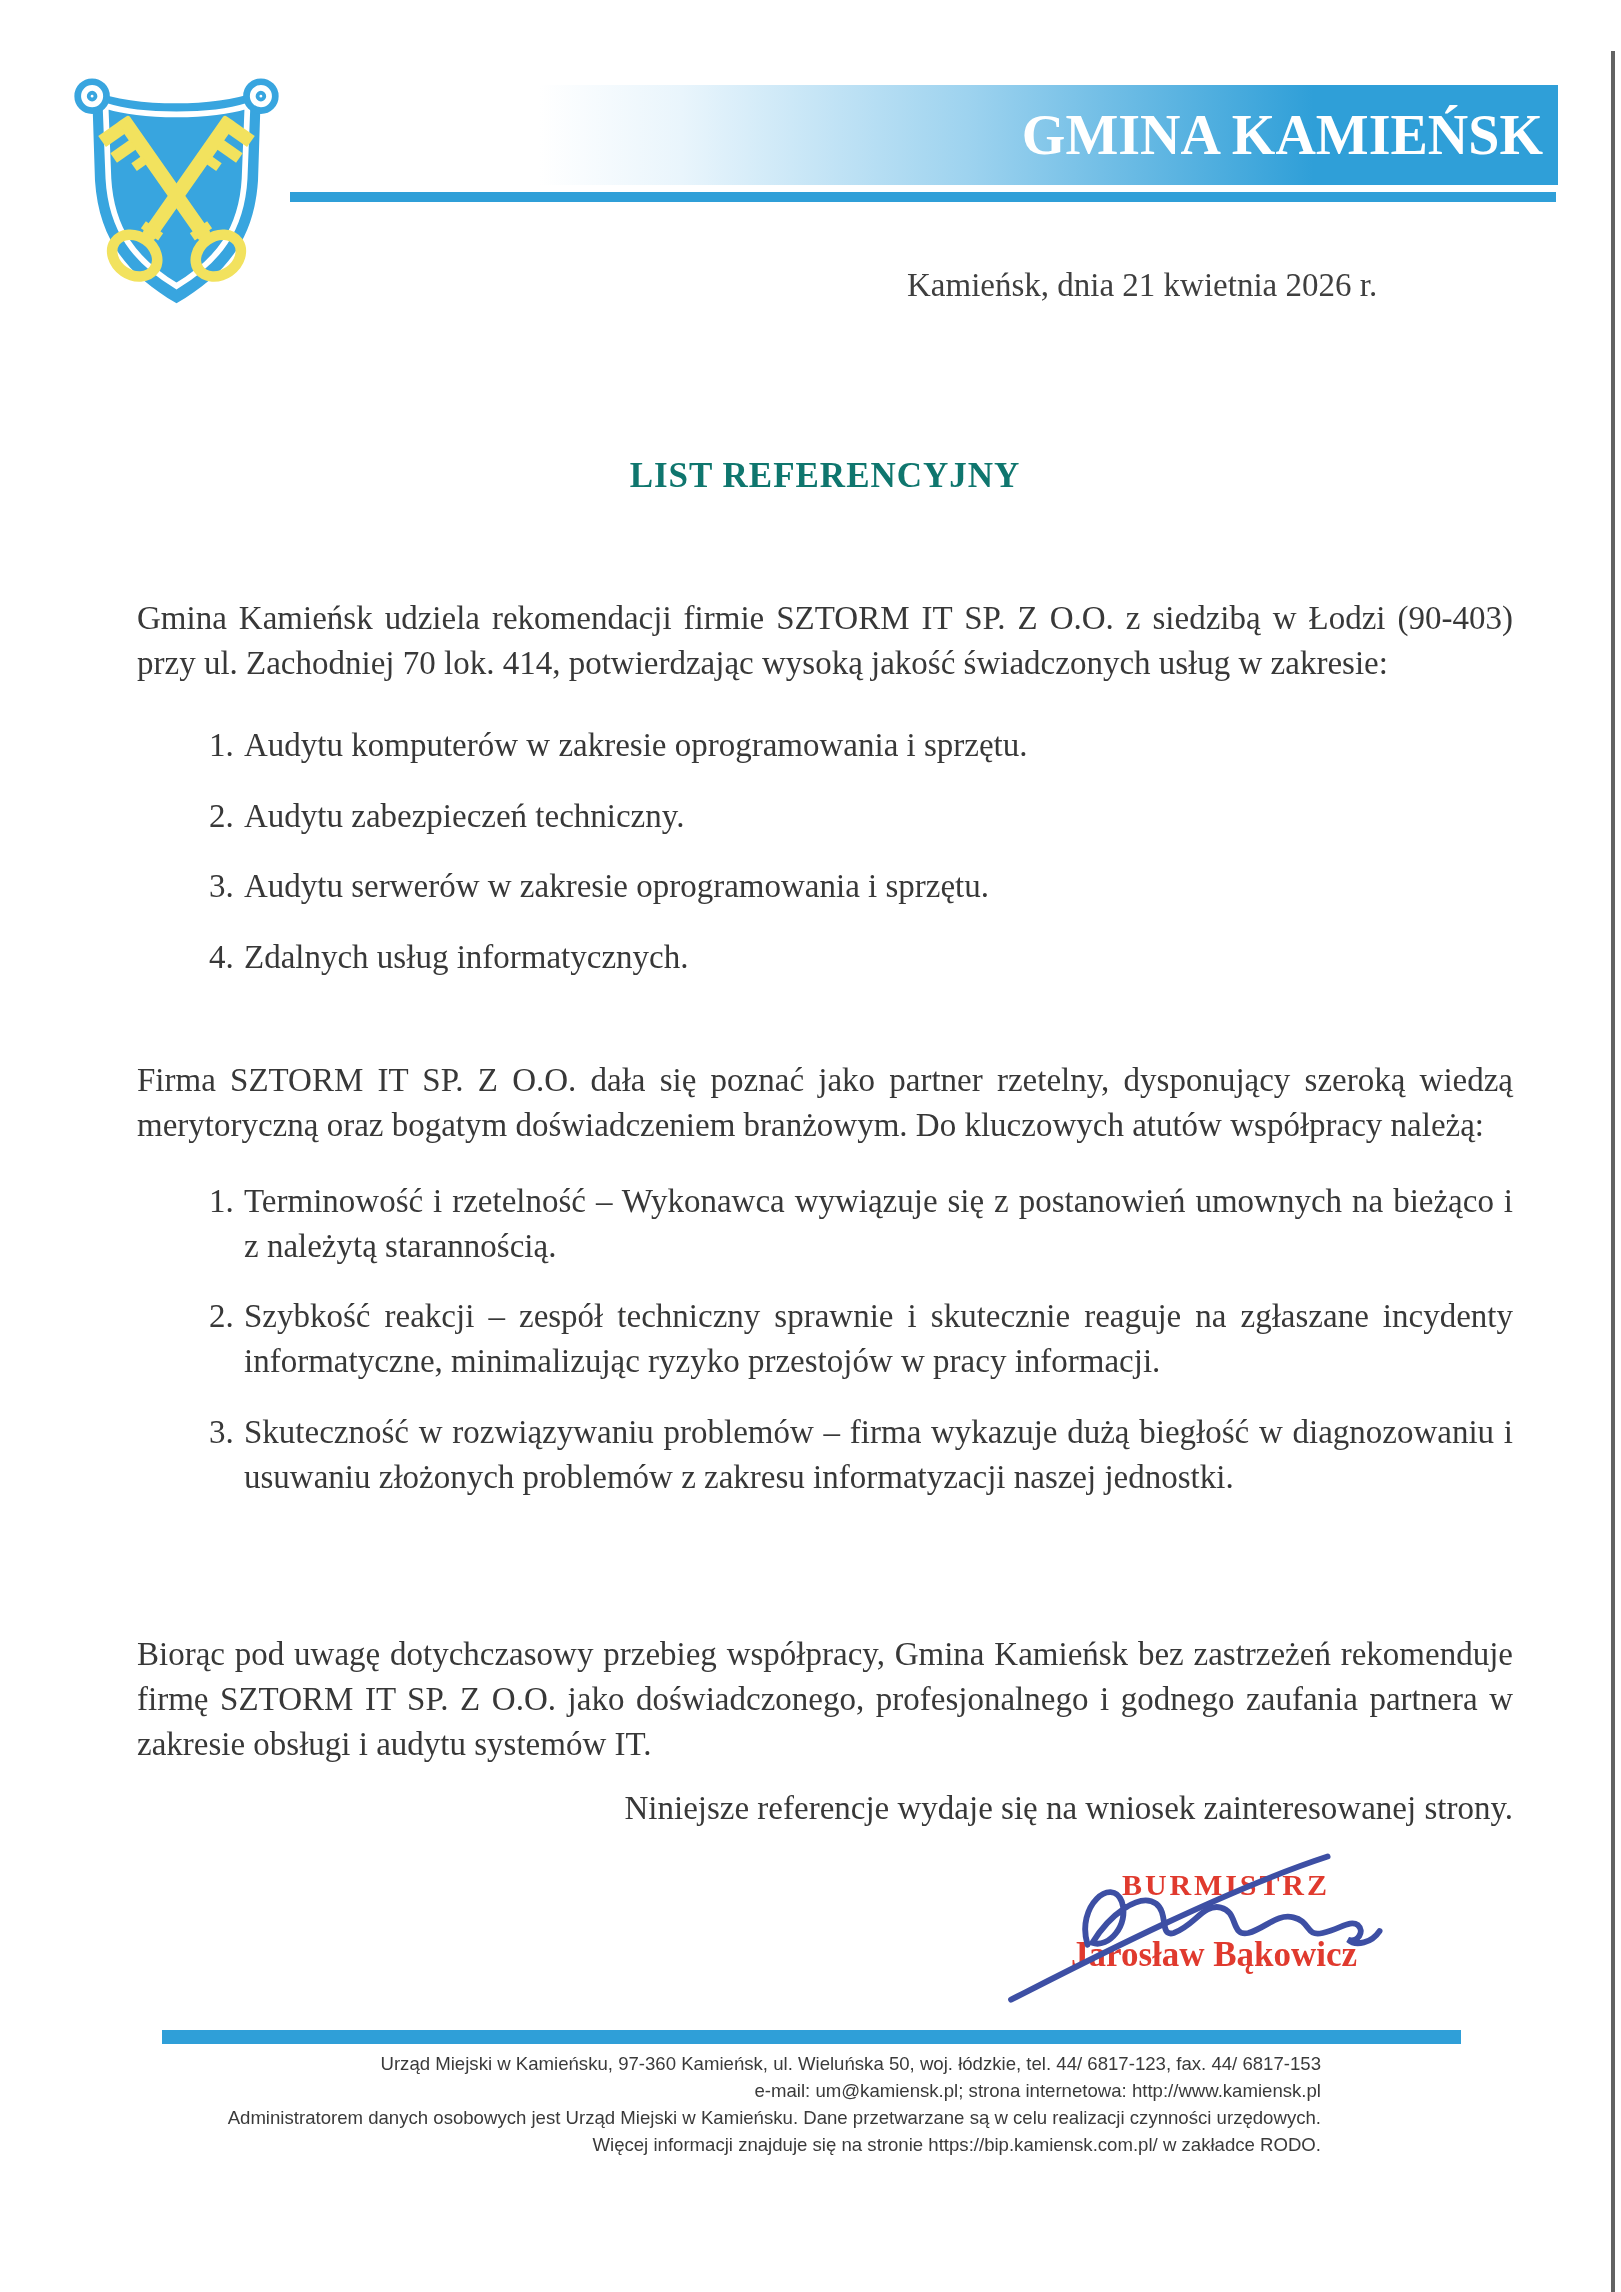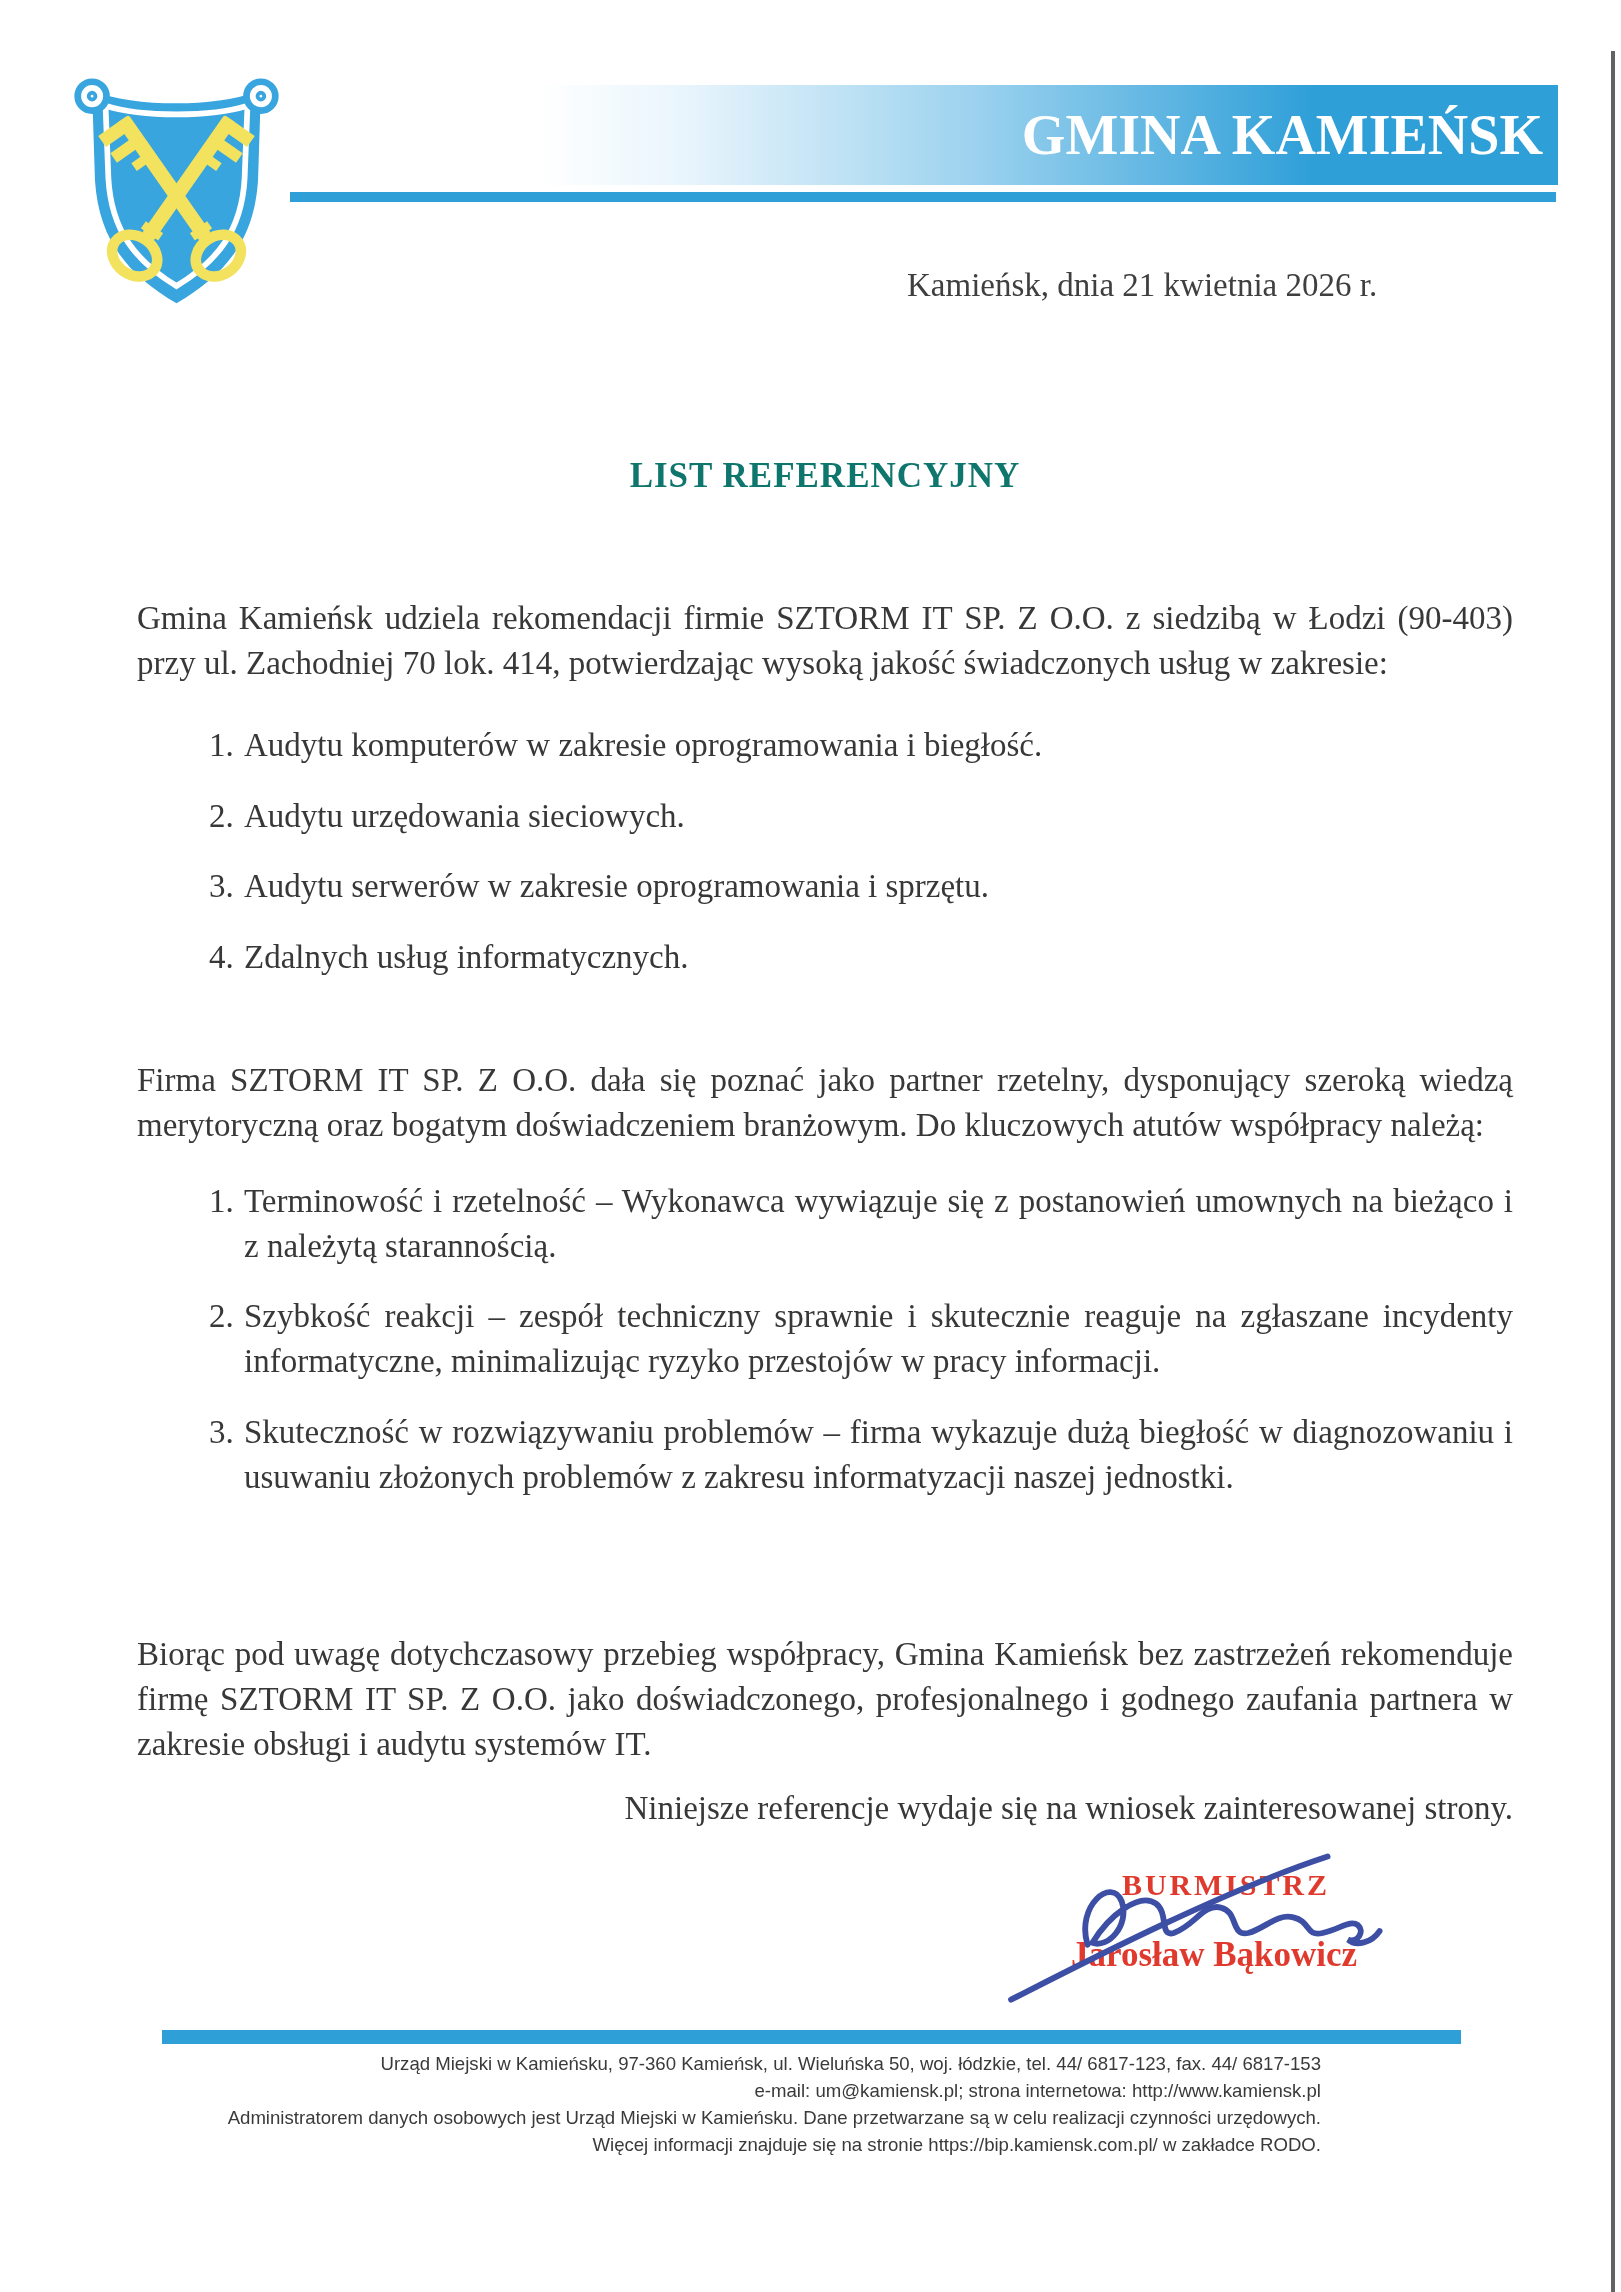--- a/index.html
+++ b/index.html
@@ -88,22 +88,22 @@
 </div>
 <div class="header-rule"></div>
 <div class="date-line">Kamieńsk, dnia 21 kwietnia 2026 r.</div>
 
 <div class="content">
   <h1 class="doc-title">LIST REFERENCYJNY</h1>
 
   <p class="para p-intro">Gmina Kamieńsk udziela rekomendacji firmie SZTORM IT SP. Z O.O. z siedzibą w Łodzi (90-403) przy ul. Zachodniej 70 lok. 414, potwierdzając wysoką jakość świadczonych usług w zakresie:</p>
 
   <ol class="doc-list services">
-    <li>Audytu komputerów w zakresie oprogramowania i biegłość.</li>
-    <li>Audytu urzędowania sieciowych.</li>
+    <li>Audytu komputerów w zakresie oprogramowania i sprzętu.</li>
+    <li>Audytu zabezpieczeń techniczny.</li>
     <li>Audytu serwerów w zakresie oprogramowania i sprzętu.</li>
     <li>Zdalnych usług informatycznych.</li>
   </ol>
 
   <p class="para p-middle">Firma SZTORM IT SP. Z O.O. dała się poznać jako partner rzetelny, dysponujący szeroką wiedzą merytoryczną oraz bogatym doświadczeniem branżowym. Do kluczowych atutów współpracy należą:</p>
 
   <ol class="doc-list strengths">
     <li>Terminowość i rzetelność – Wykonawca wywiązuje się z postanowień umownych na bieżąco i z należytą starannością.</li>
     <li>Szybkość reakcji – zespół techniczny sprawnie i skutecznie reaguje na zgłaszane incydenty informatyczne, minimalizując ryzyko przestojów w pracy informacji.</li>
     <li>Skuteczność w rozwiązywaniu problemów – firma wykazuje dużą biegłość w diagnozowaniu i usuwaniu złożonych problemów z zakresu informatyzacji naszej jednostki.</li>

